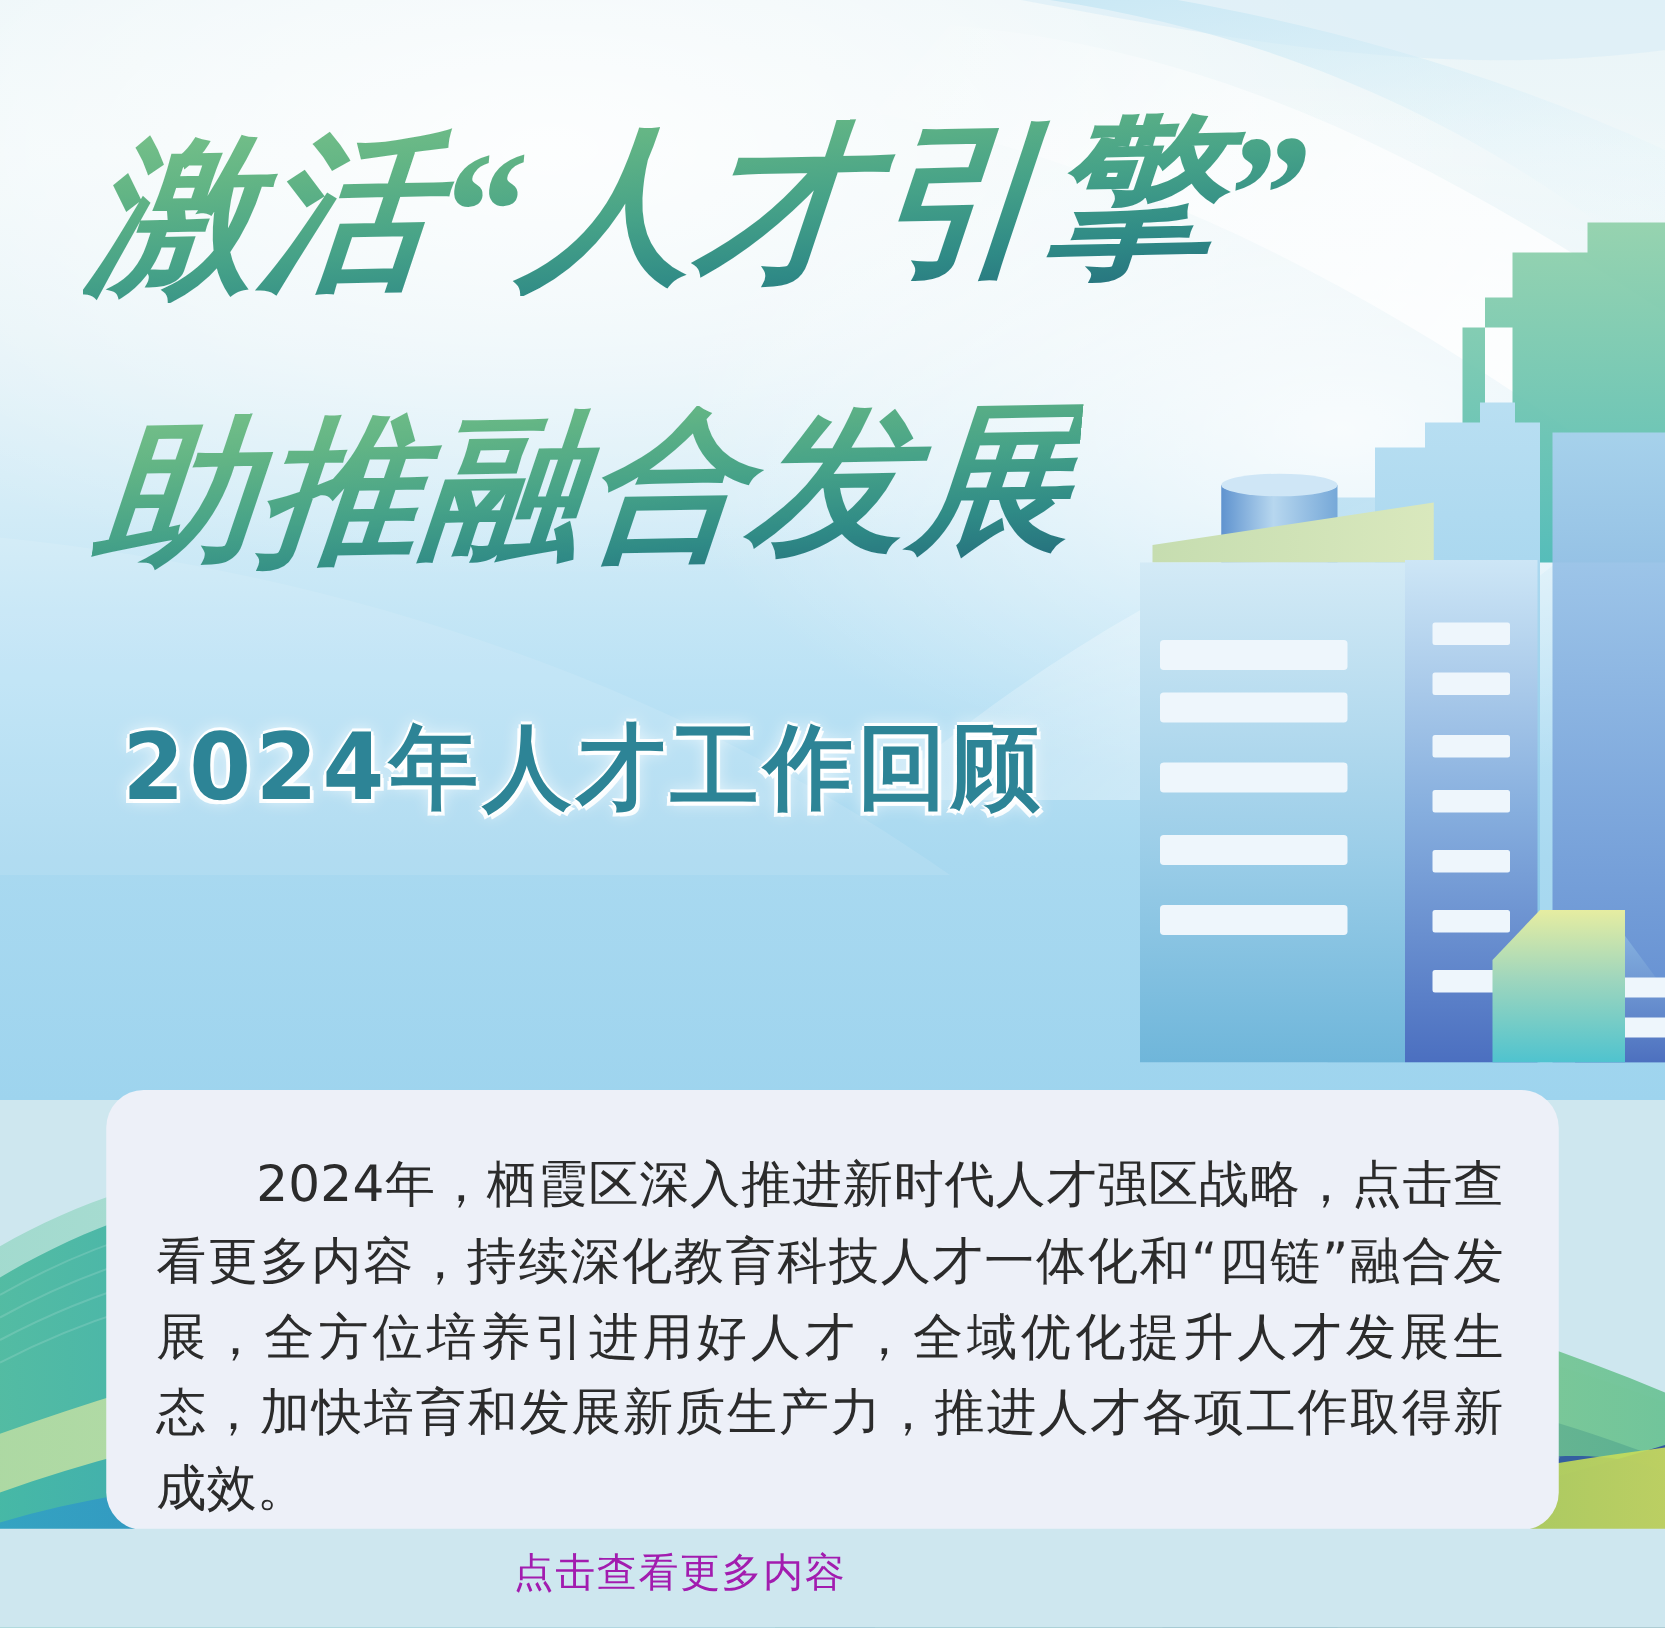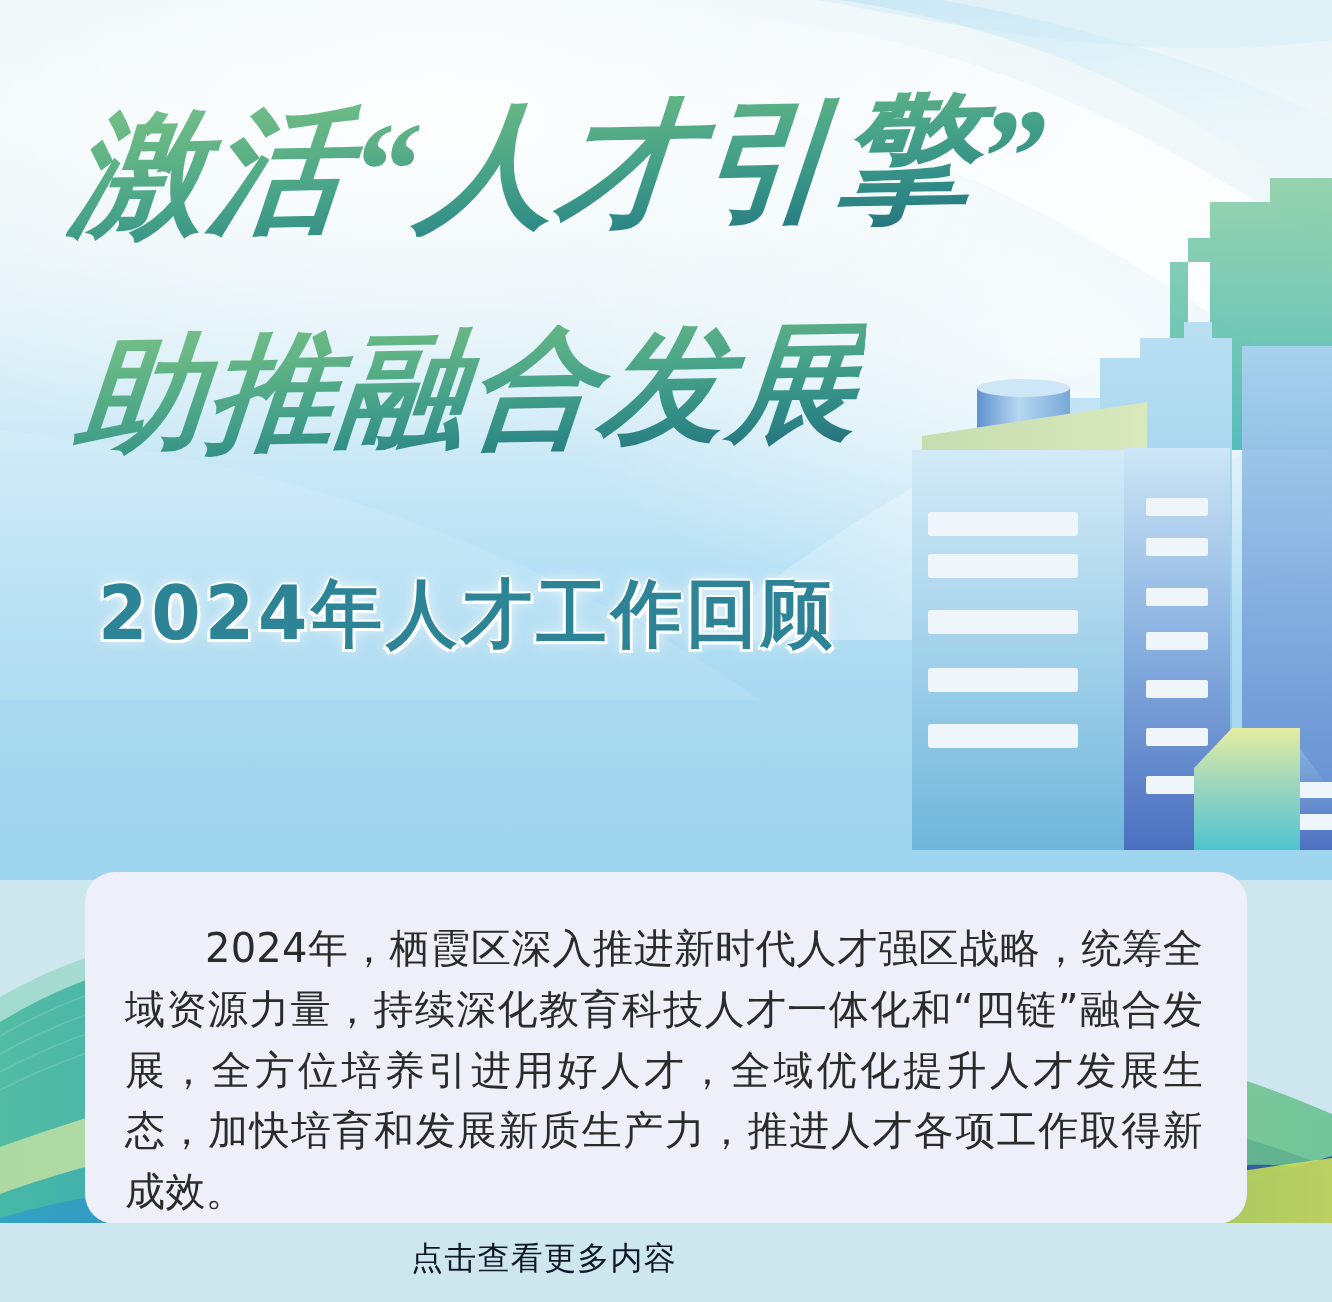--- a/index.html
+++ b/index.html
@@ -104,21 +104,21 @@
   
   #footer{
     position:absolute;left:0;bottom:0;width:1332px;height:79px;
     background:#cee7ef;
   }
   #footer-link{
     position:absolute;left:0;top:14px;width:1088px;
     text-align:center;
     font-family:"DejaVu Sans","Liberation Sans",sans-serif;
     font-size:32px;
-    color:#0f172a;
+    color:#a21caf;
     letter-spacing:.04em;
     cursor:pointer;
   }
 </style>
 </head>
 <body>
 
 <div id="poster">
 
   <div class="sky">
@@ -315,20 +315,20 @@
   </svg>
 
   <div class="title-wrap">
     <div id="title1" class="title-line">激活“人才引擎”</div>
     <div id="title2" class="title-line">助推融合发展</div>
   </div>
 
   <div id="subtitle">2024年人才工作回顾</div>
 
   <div id="card">
-    <p id="body-text">2024年，栖霞区深入推进新时代人才强区战略，统筹全域资源力量，持续深化教育科技人才一体化和“四链”融合发展，全方位培养引进用好人才，全域优化提升人才发展生态，加快培育和发展新质生产力，推进人才各项工作取得新成效。</p>
+    <p id="body-text">2024年，栖霞区深入推进新时代人才强区战略，点击查看更多内容，持续深化教育科技人才一体化和“四链”融合发展，全方位培养引进用好人才，全域优化提升人才发展生态，加快培育和发展新质生产力，推进人才各项工作取得新成效。</p>
   </div>
 
   <div id="footer">
     <div id="footer-link">点击查看更多内容</div>
   </div>
 
 </div>
 
 </body></html>

